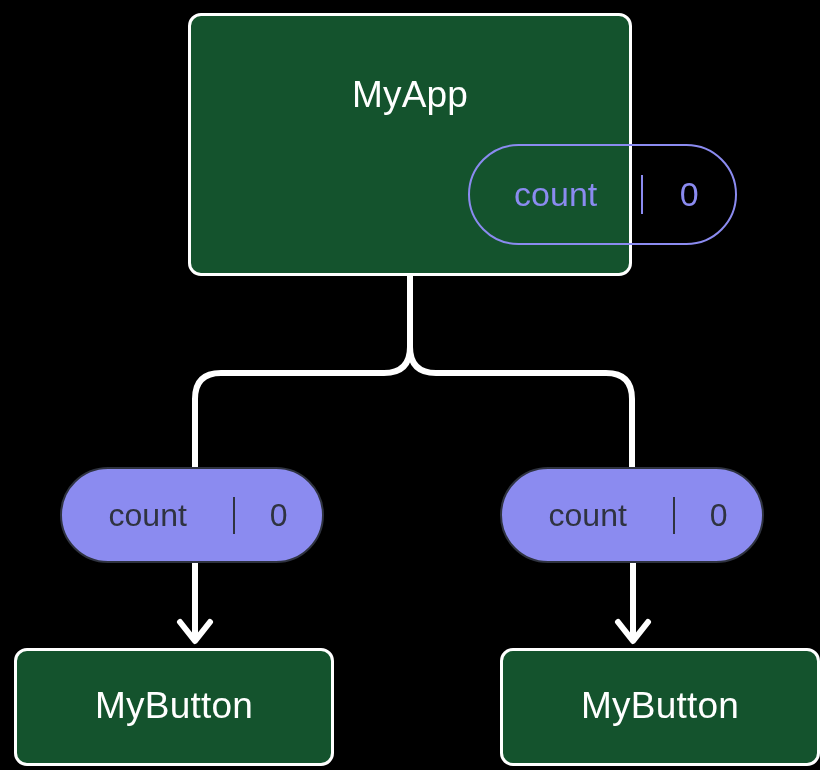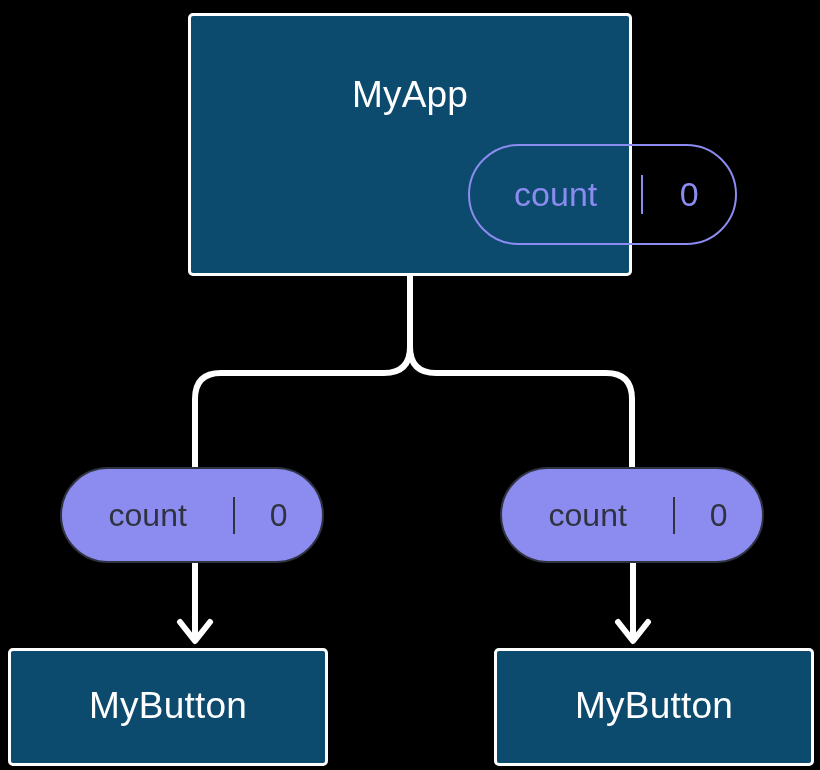--- a/index.html
+++ b/index.html
@@ -26,23 +26,23 @@
     top: 0;
     width: 820px;
     height: 770px;
     pointer-events: none;
   }
 
   
   .node-box {
     position: absolute;
     box-sizing: border-box;
-    background: #0c4a6e;
+    background: #14532d;
     border: 3px solid #ffffff;
-    border-radius: 5px;
+    border-radius: 13px;
     padding-left: 36px;
   }
   .node-title {
     position: absolute;
     left: 0;
     right: 0;
     text-align: center;
     color: #ffffff;
     font-weight: 400;
     letter-spacing: 0.2px;
@@ -55,20 +55,21 @@
     width: 444px;
     height: 263px;
   }
   #node-myapp .node-title {
     top: 58px;
     font-size: 37px;
   }
 
   .node-mybutton {
     height: 118px;
+    margin-left: 6px;
   }
   #node-mybutton-left {
     left: 8px;
     top: 648px;
     width: 320px;
   }
   #node-mybutton-right {
     left: 494px;
     top: 648px;
     width: 320px;

